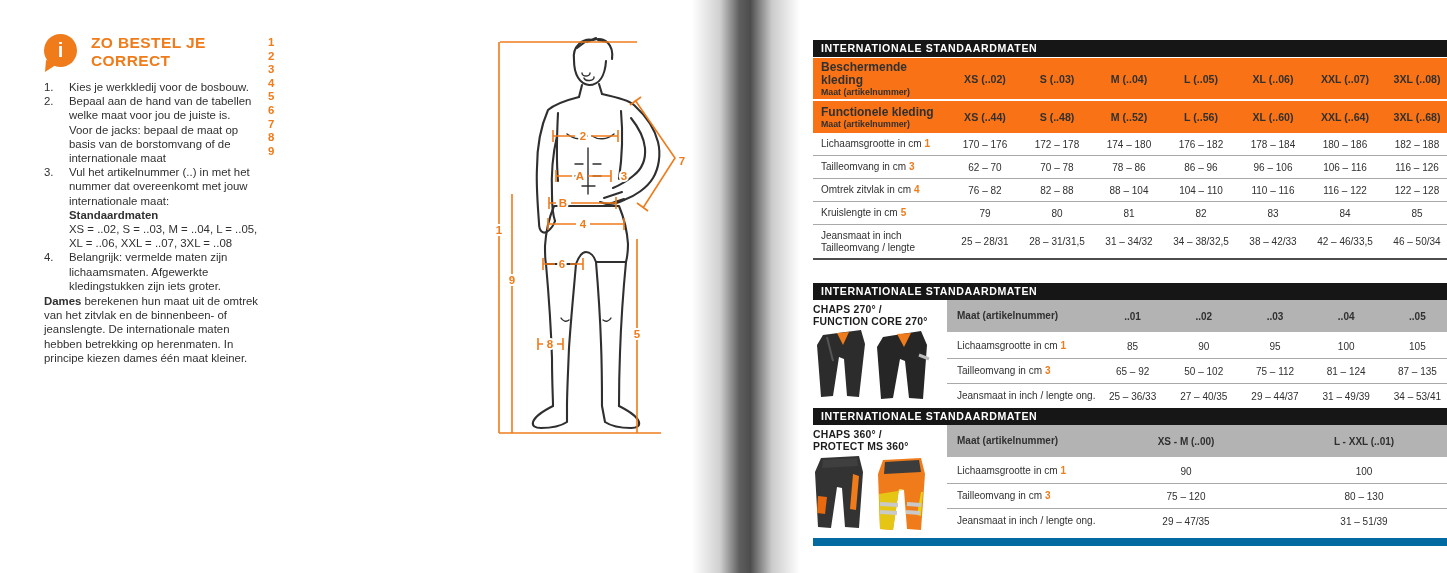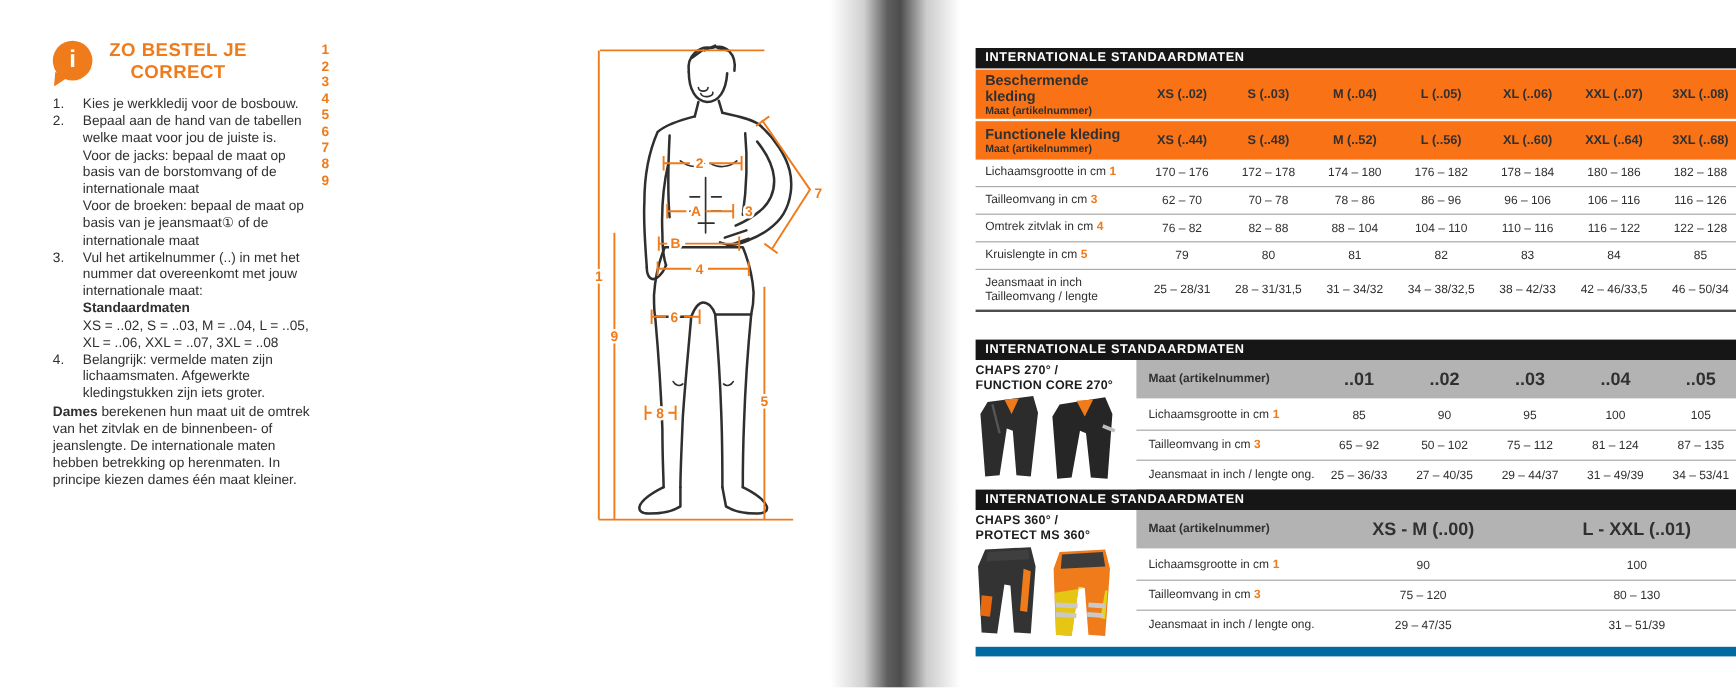--- a/index.html
+++ b/index.html
@@ -21,21 +21,21 @@
       rgba(255,255,255,0) 100%);
   }
 
   
   .info-head{position:absolute;left:44px;top:34px;display:flex;align-items:flex-start;}
   .info-icon{width:33px;height:33px;border-radius:50%;background:#ef7b1a;position:relative;
     display:flex;align-items:center;justify-content:center;flex:none;}
   .info-icon::after{content:"";position:absolute;left:1px;bottom:-5px;width:13px;height:12px;
     background:#ef7b1a;clip-path:polygon(0 100%,8% 0,100% 30%);}
   .info-i{color:#fff;font-weight:bold;font-size:20px;line-height:1;transform:translateY(-1px);}
-  .page-title{margin-left:14px;color:#ef7b1a;font-weight:bold;font-size:15.5px;line-height:17.5px;letter-spacing:.4px;text-align:center;}
+  .page-title{margin-left:14px;color:#ef7b1a;font-weight:bold;font-size:15.5px;line-height:17.5px;letter-spacing:.4px;}
 
   
   .steps{position:absolute;left:44px;top:80px;width:222px;font-size:11.4px;line-height:14.2px;}
   .step{display:flex;}
   .step-num{width:25px;flex:none;}
   .step-body{flex:1;}
   .step-body p{margin:0;}
   .dames{margin-top:1px;}
   .bold{font-weight:bold;}
 
@@ -80,21 +80,21 @@
   .grid{flex:1;}
   #tbl2 .grid{border-bottom:2px solid #4d4d4d;}
   #tbl3 .tbody23{border-bottom:8px solid #0369a1;}
   .grow{display:grid;align-items:center;min-height:24px;border-bottom:1px solid #a9a9a9;}
   .g5{grid-template-columns:150px repeat(5,1fr);}
   .g2{grid-template-columns:150px 1fr 1fr;}
   .grow:last-child{border-bottom:none;}
   .grow.ghead{background:#b3b3b3;min-height:32px;margin-bottom:2px;border-bottom:none;}
   .glab{padding-left:10px;font-size:10px;line-height:11.5px;}
   .ghead .glab{font-weight:bold;}
-  .gcol{text-align:center;font-weight:bold;font-size:15px;}
+  .gcol{text-align:center;font-weight:bold;font-size:10px;}
   .gval{text-align:center;font-size:10px;}
 </style>
 </head>
 <body>
 
 <div class="page left-page">
 
   <div class="info-head">
     <div class="info-icon">
       <span class="info-i">i</span>
@@ -111,21 +111,20 @@
         <span class="step-num">1.</span>
         <div class="step-body">
           <p>Kies je werkkledij voor de bosbouw.</p>
         </div>
       </div>
       <div class="step">
         <span class="step-num">2.</span>
         <div class="step-body">
           <p>Bepaal aan de hand van de tabellen welke maat voor jou de juiste is.</p>
           <p>Voor de jacks: bepaal de maat op basis van de borstomvang of de internationale maat</p>
-          <p>Voor de broeken: bepaal de maat op basis van je jeansmaat① of de internationale maat</p>
         </div>
       </div>
       <div class="step">
         <span class="step-num">3.</span>
         <div class="step-body">
           <p>Vul het artikelnummer (..) in met het nummer dat overeenkomt met jouw internationale maat:</p>
           <p class="bold">Standaardmaten</p>
           <p>XS = ..02, S = ..03, M = ..04, L = ..05, XL = ..06, XXL = ..07, 3XL = ..08</p>
         </div>
       </div>

